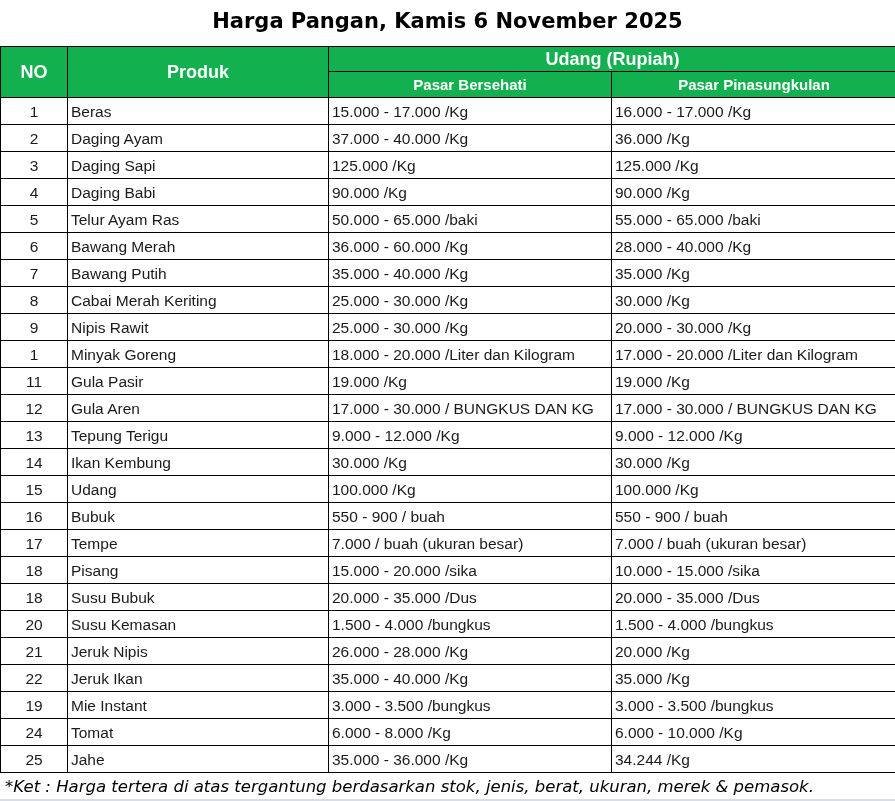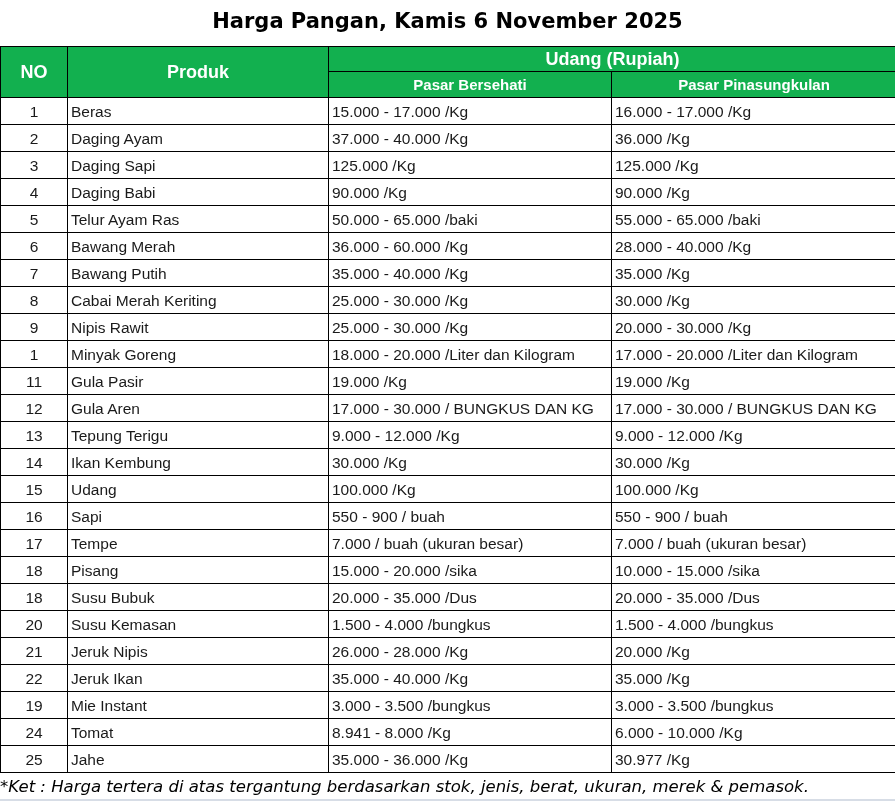--- a/index.html
+++ b/index.html
@@ -23,21 +23,21 @@
     thead tr.r1 th { height: 25px; font-size: 18px; }
     thead tr.r2 th { height: 26px; }
     tbody td {
       height: 27px; font-size: 15.5px; line-height: 25px; padding: 0 0 0 3px;
       white-space: nowrap; overflow: hidden; color: #1a1a1a;
     }
     tbody td.no { text-align: center; padding: 0; }
     .footnote {
       position: absolute; left: 0; top: 773px; width: 895px; height: 28px;
       font-family: "DejaVu Sans", sans-serif; font-style: italic; font-size: 16.5px;
-      line-height: 28px; color: #000;
+      line-height: 28px; padding-left: 5px; color: #000;
       border-bottom: 2px solid #d7dde6;
     }
   </style>
 </head>
 <body>
 
 <div class="title">Harga Pangan, Kamis 6 November 2025</div>
 
 <table>
   <colgroup>
@@ -143,21 +143,21 @@
         <td>30.000 /Kg</td>
       </tr>
       <tr>
         <td class="no">15</td>
         <td>Udang</td>
         <td>100.000 /Kg</td>
         <td>100.000 /Kg</td>
       </tr>
       <tr>
         <td class="no">16</td>
-        <td>Sapi</td>
+        <td>Bubuk</td>
         <td>550 - 900 / buah</td>
         <td>550 - 900 / buah</td>
       </tr>
       <tr>
         <td class="no">17</td>
         <td>Tempe</td>
         <td>7.000 / buah (ukuran besar)</td>
         <td>7.000 / buah (ukuran besar)</td>
       </tr>
       <tr>
@@ -192,25 +192,25 @@
       </tr>
       <tr>
         <td class="no">19</td>
         <td>Mie Instant</td>
         <td>3.000 - 3.500 /bungkus</td>
         <td>3.000 - 3.500 /bungkus</td>
       </tr>
       <tr>
         <td class="no">24</td>
         <td>Tomat</td>
-        <td>8.941 - 8.000 /Kg</td>
+        <td>6.000 - 8.000 /Kg</td>
         <td>6.000 - 10.000 /Kg</td>
       </tr>
       <tr>
         <td class="no">25</td>
         <td>Jahe</td>
         <td>35.000 - 36.000 /Kg</td>
-        <td>30.977 /Kg</td>
+        <td>34.244 /Kg</td>
       </tr>
     </tbody>
 </table>
 
 <div class="footnote">*Ket : Harga tertera di atas tergantung berdasarkan stok, jenis, berat, ukuran, merek &amp; pemasok.</div>
 
 </body></html>

